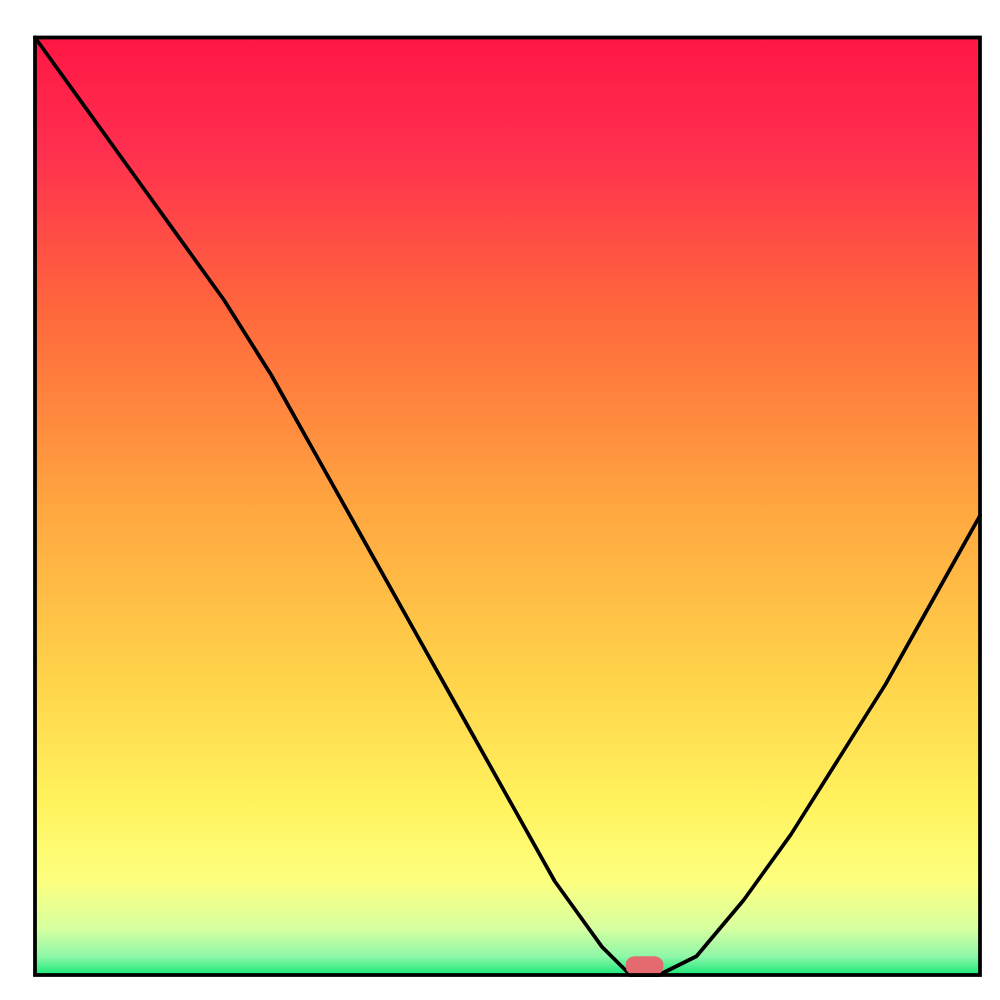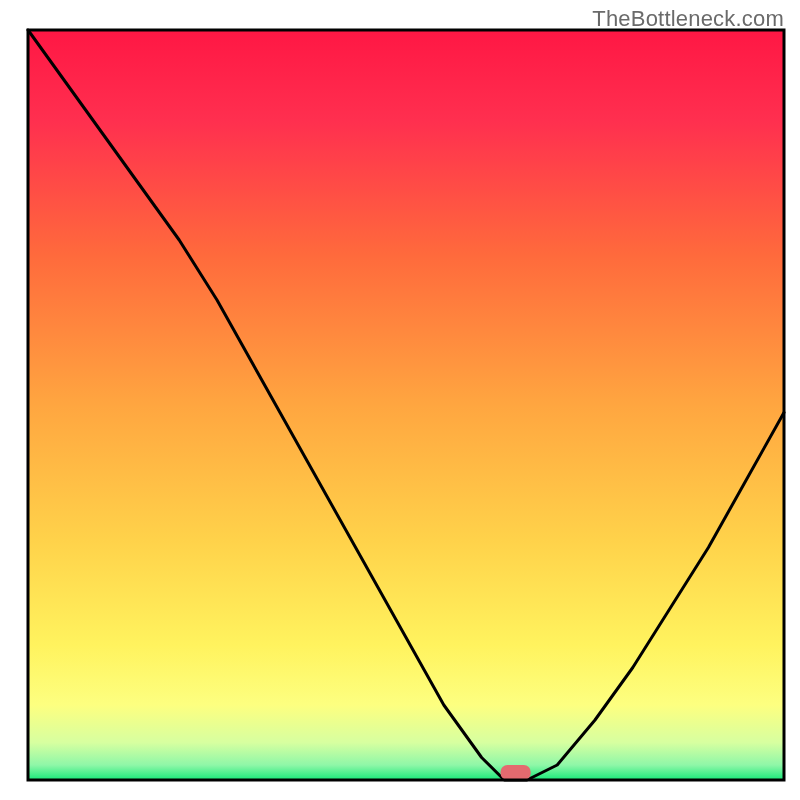--- a/index.html
+++ b/index.html
@@ -3,21 +3,20 @@
 <meta charset="utf-8">
 <style>
   body{margin:0;padding:0;background:#fff;font-family:Arial,Helvetica,sans-serif}
   .wrap{width:800px;height:800px;position:relative}
   .watermark{position:absolute;top:6px;right:16px;font-size:22px;color:#6a6a6a;font-weight:400;letter-spacing:0.2px}
   svg{display:block}
 </style>
 </head>
 <body>
 <div class="wrap">
-  <div class="watermark">TheBottleneck.com</div>
   <svg id="chart" width="800" height="800" viewBox="0 0 800 800">
     <defs>
       <linearGradient id="bg" x1="0" y1="0" x2="0" y2="1">
         <stop offset="0%" stop-color="#ff1744"></stop>
         <stop offset="12%" stop-color="#ff2f4f"></stop>
         <stop offset="30%" stop-color="#ff6a3c"></stop>
         <stop offset="50%" stop-color="#ffa640"></stop>
         <stop offset="68%" stop-color="#ffd24a"></stop>
         <stop offset="82%" stop-color="#fff35e"></stop>
         <stop offset="90%" stop-color="#fdff80"></stop>

